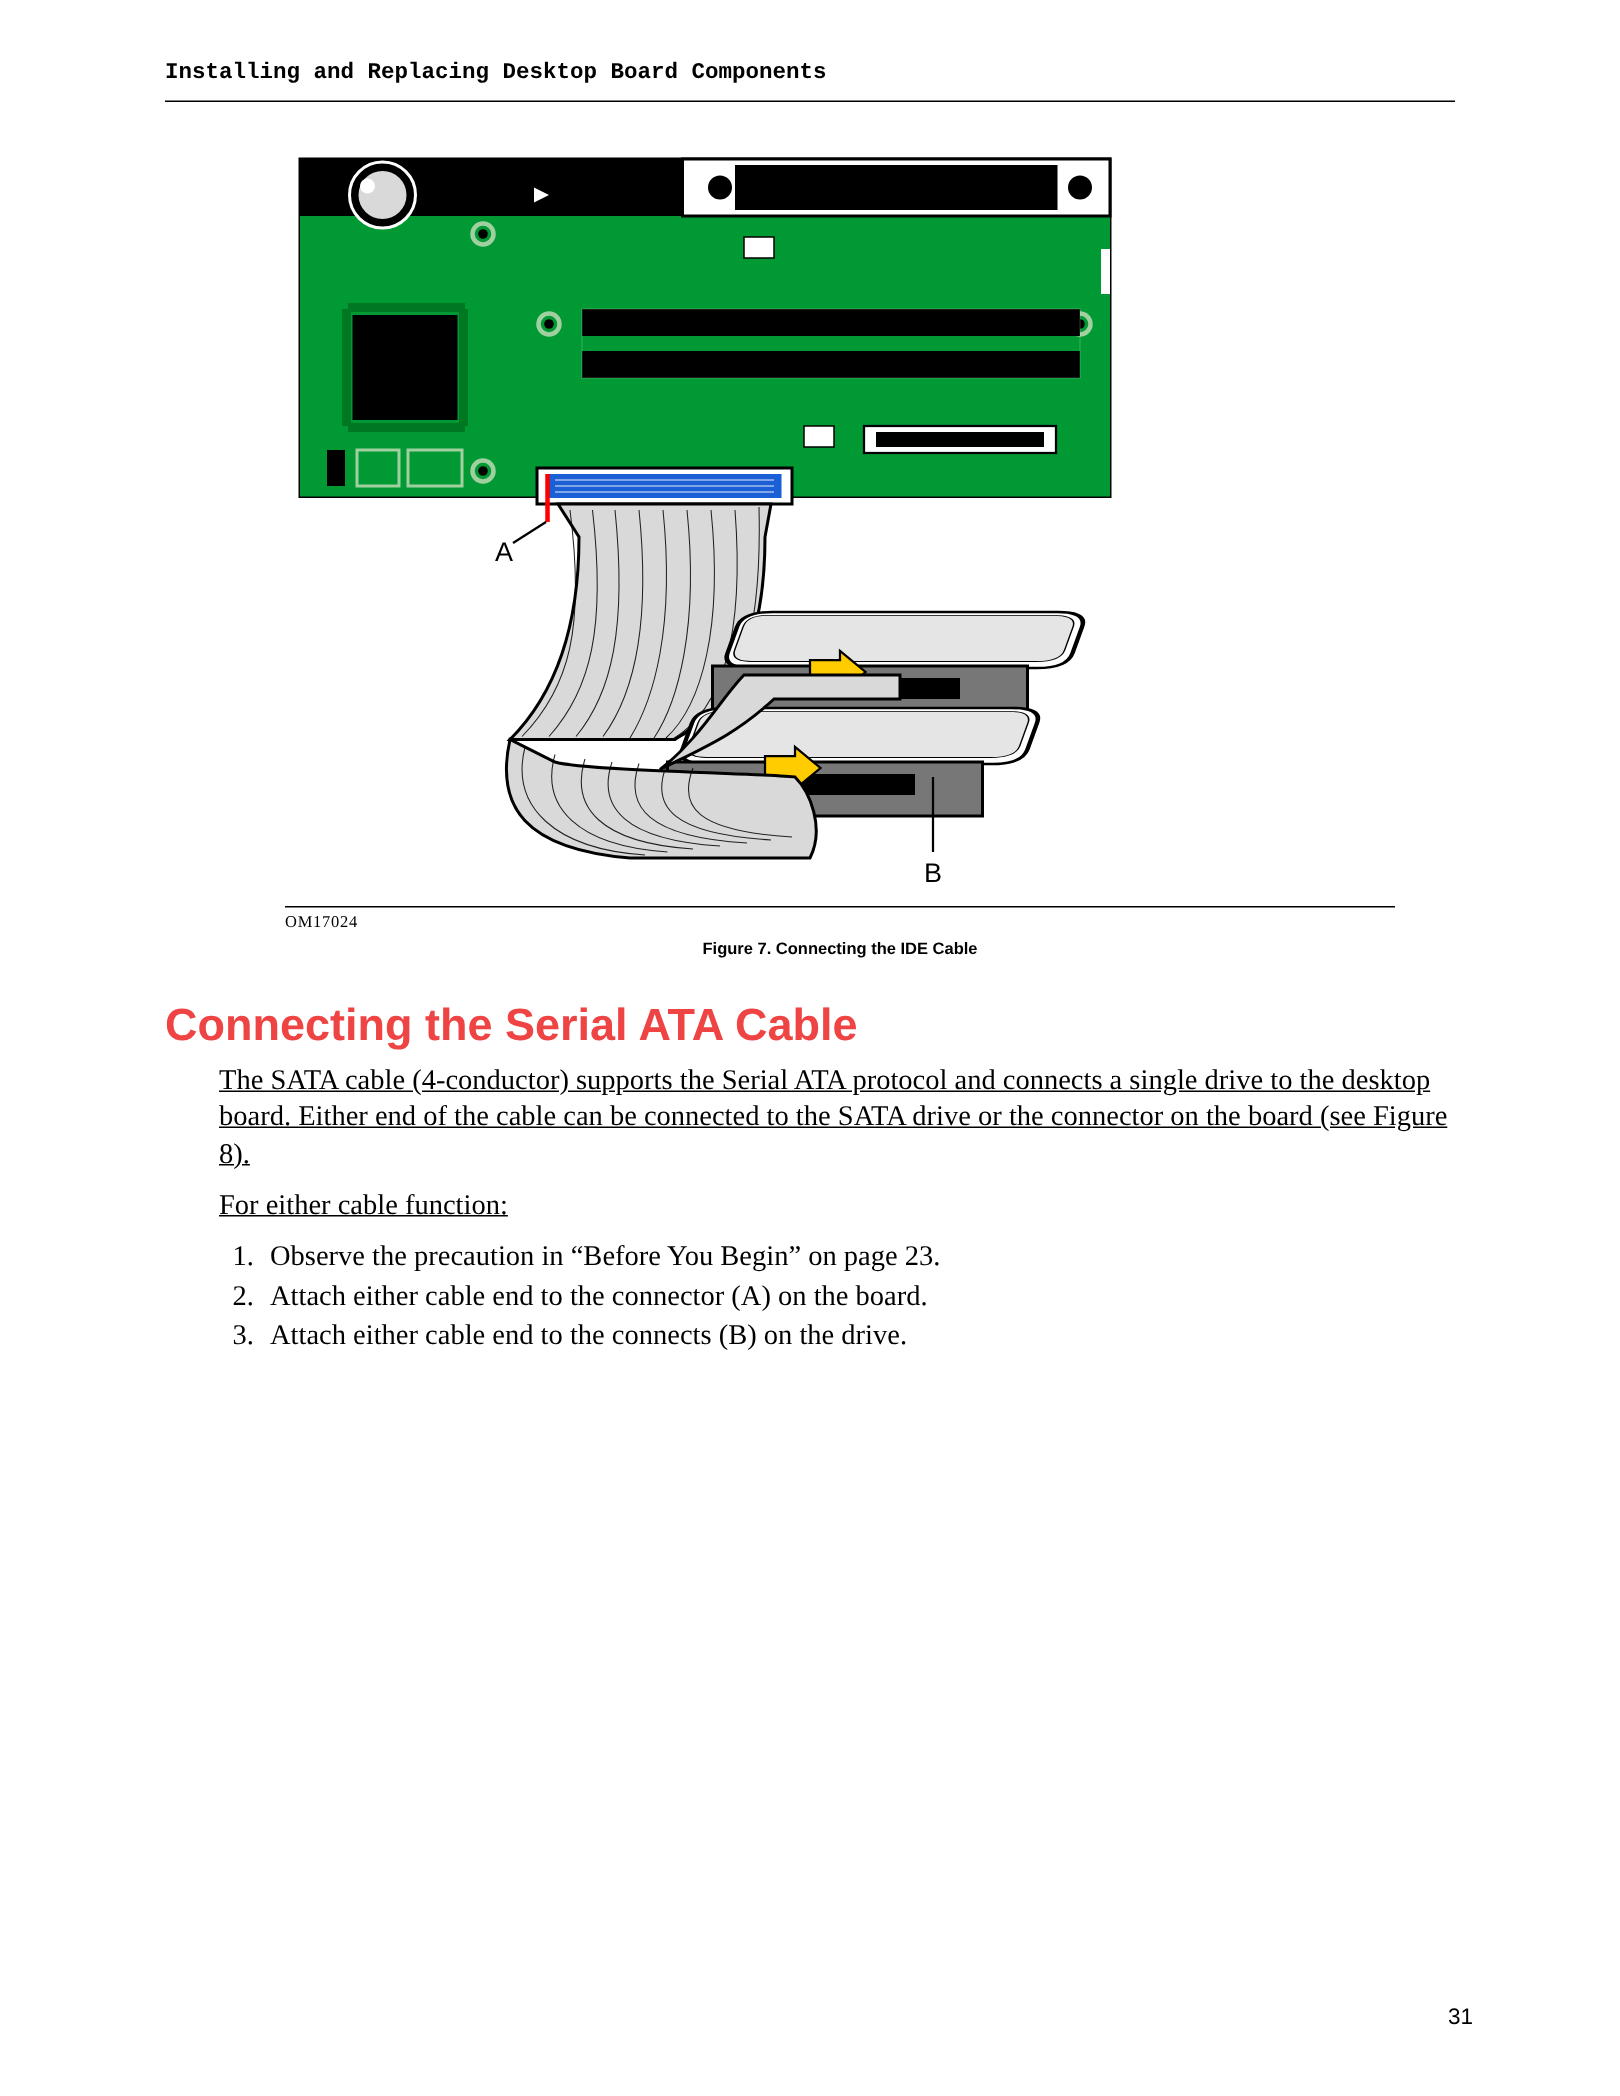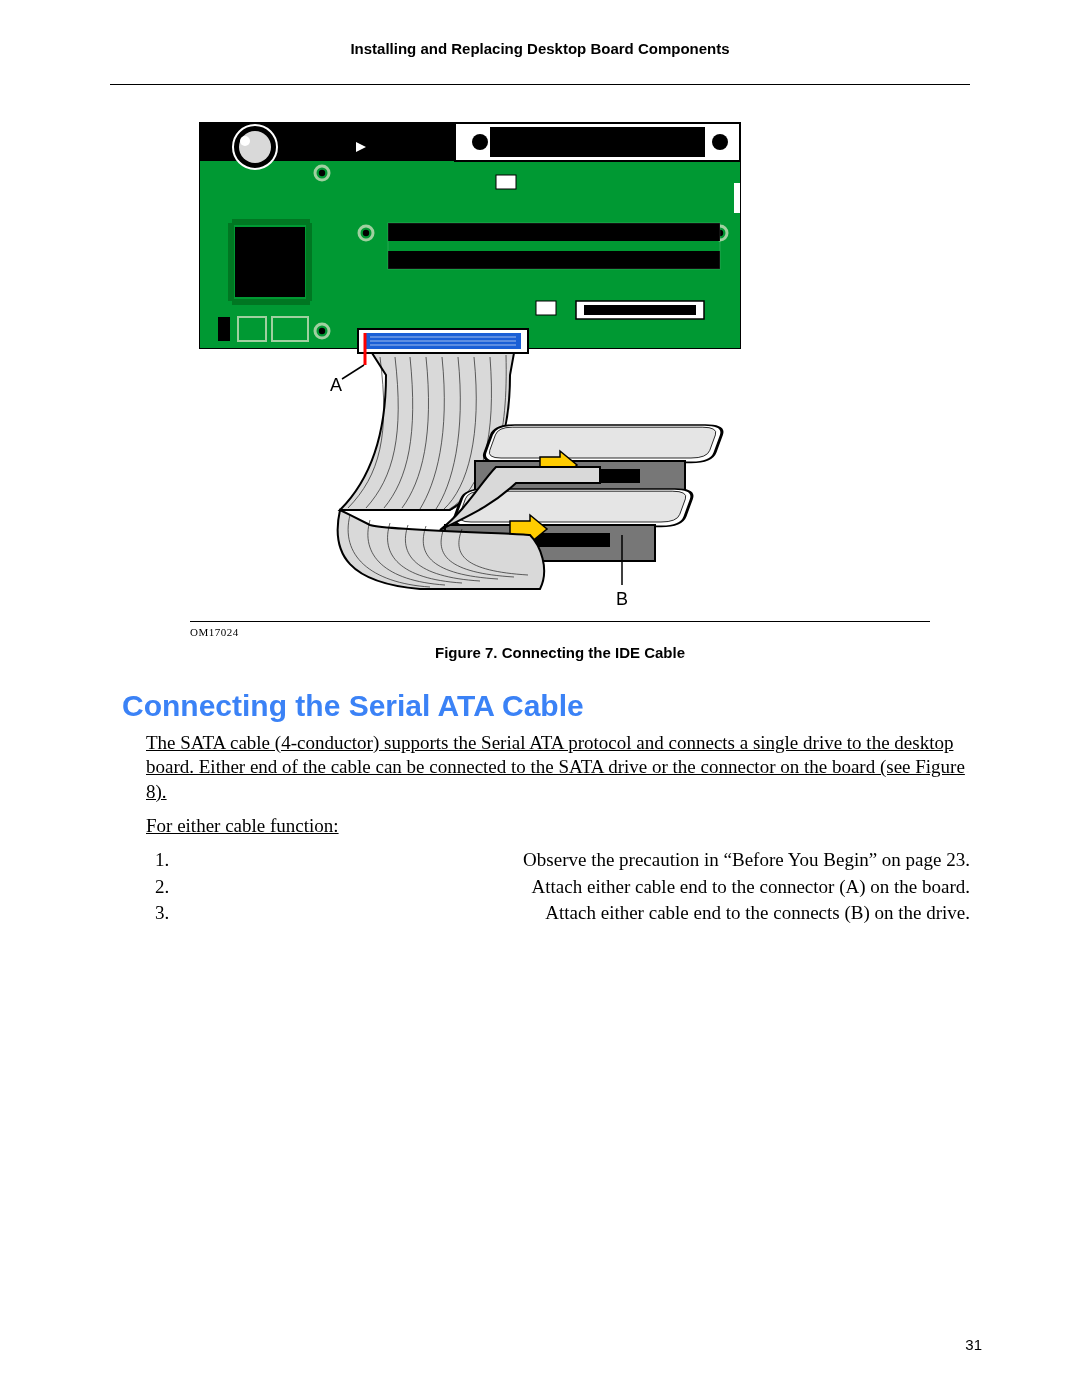--- a/index.html
+++ b/index.html
@@ -11,25 +11,25 @@
     width: 1080px;
     height: 1397px;
     position: relative;
     box-sizing: border-box;
   }
   .page {
     padding: 40px 110px 0 110px;
     box-sizing: border-box;
   }
   .header {
-    text-align: center;
-    font-family: Liberation Sans, sans-serif;
+    text-align: left;
+    font-family: Liberation Mono, monospace;
     font-weight: bold;
     font-size: 15px;
-    margin-bottom: 27px;
+    margin-bottom: 10px;
   }
   .hr {
     border: none;
     border-top: 1.5px solid #000;
     margin: 0 0 20px 0;
   }
   .figure-wrap {
     margin-left: 80px;
     margin-right: 40px;
     margin-top: 30px;
@@ -48,49 +48,48 @@
   .fig-id {
     font-family: Liberation Serif, serif;
     font-size: 11px;
     text-align: left;
     margin: 4px 10px 4px 0;
     letter-spacing: 0.5px;
   }
   .fig-caption {
     font-family: Arial, Helvetica, sans-serif;
     font-weight: bold;
-    font-size: 15px;
+    font-size: 11px;
     text-align: center;
     margin: 6px 0 28px 0;
   }
   .section-heading {
     font-family: Arial, Helvetica, sans-serif;
     font-weight: bold;
-    color: #3b82f6;
+    color: #ef4444;
     font-size: 30px;
-    margin: 10px 0 8px 12px;
+    margin: 10px 0 8px 0;
   }
   .body-block {
     margin-left: 36px;
     font-size: 19px;
     line-height: 1.28;
   }
   .body-block .para {
     margin: 0 0 10px 0;
     text-decoration: underline;
   }
   ol.steps {
     margin: 4px 0 0 0;
     padding-left: 28px;
     font-size: 19px;
   }
   ol.steps li {
     margin: 0 0 2px 0;
     padding-left: 6px;
-    text-align: right;
   }
   .page-number {
     position: absolute;
     bottom: 44px;
     right: 98px;
     font-family: Arial, Helvetica, sans-serif;
     font-size: 15px;
   }
 </style>
 </head>

